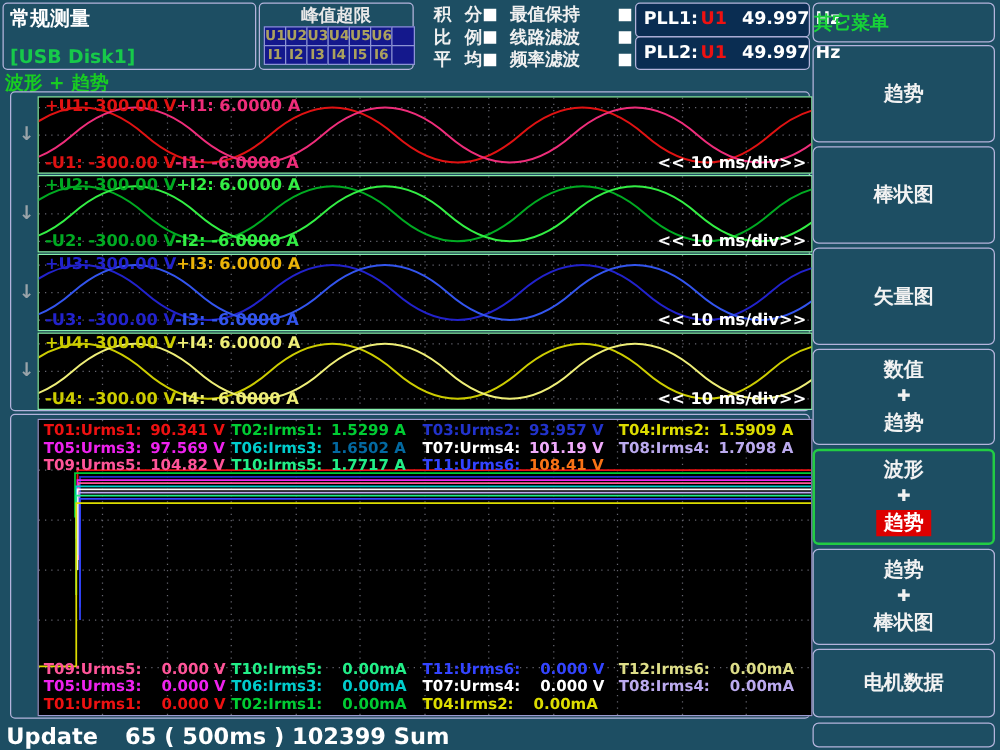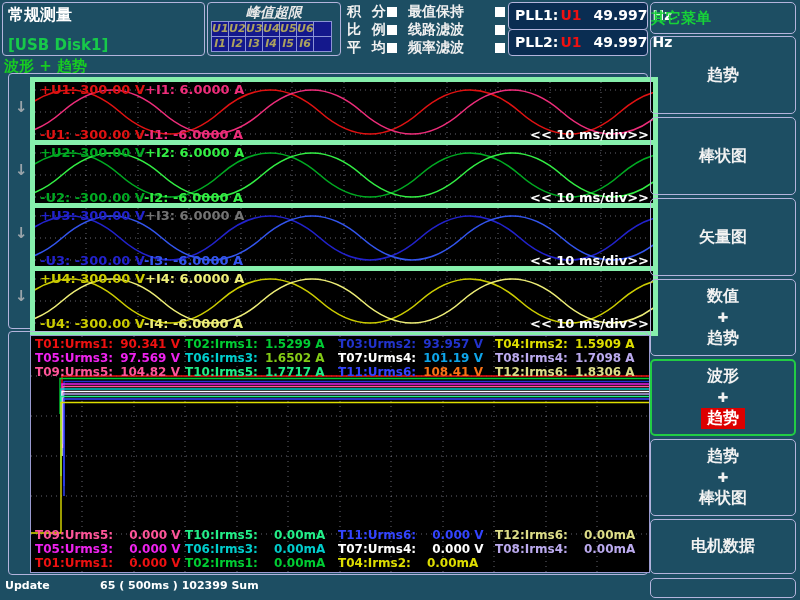--- a/index.html
+++ b/index.html
@@ -5,21 +5,21 @@
   html,body{margin:0;padding:0;background:#12384a;}
   .screen{position:relative;width:800px;height:600px;background:#1d4e63;overflow:hidden;
           font-family:"DejaVu Sans","Liberation Sans",sans-serif;font-weight:bold;color:#fff;}
   .box{position:absolute;border:1px solid #b4b4dc;border-radius:4px;box-sizing:border-box;}
 
   
   .hdr-left{left:2px;top:2px;width:203px;height:54px;}
   .mode-title{position:absolute;left:5px;top:2px;font-size:16px;color:#fff;}
   .usb{position:absolute;left:5px;top:33px;font-size:15px;color:#17c94a;}
 
-  .peak-box{left:207px;top:2px;width:134px;height:54px;font-style:italic;}
+  .peak-box{left:207px;top:2px;width:124px;height:54px;}
   .peak-title{position:absolute;left:0;top:1px;width:100%;text-align:center;font-size:14px;color:#e8e8e8;}
   .peak-grid{position:absolute;left:3px;top:18px;}
   .peak-row{display:flex;}
   .pcell{width:18px;height:16px;background:#14188c;border:1px solid #8c94d4;box-sizing:border-box;
          color:#aca25e;font-size:11px;line-height:14px;text-align:center;margin-right:-1px;margin-bottom:-1px;}
   .pcell.blank{width:19px;}
 
   .togcol{position:absolute;display:flex;flex-direction:column;}
   .togcol.a{left:347px;top:3px;width:50px;}
   .togcol.b{left:408px;top:3px;width:97px;}
@@ -29,21 +29,21 @@
   .pll-box{left:508px;top:2px;width:140px;height:28px;background:#0a2d52;}
   .pll-box.b2{top:29px;height:27px;}
   .pll-row{position:absolute;left:6px;top:4px;font-size:14px;white-space:nowrap;}
   .pll-src{color:#ee1111;margin:0 2px;}
   .pll-val{margin-left:10px;}
 
   .view-title{position:absolute;left:4px;top:57px;font-size:15px;color:#18cc22;}
 
   
   .wave-panel{left:8px;top:73px;width:640px;height:256px;}
-  .channel{position:absolute;left:21px;width:618px;height:60px;background:#000;border:5px solid #86efac;box-sizing:content-box;}
+  .channel{position:absolute;left:21px;width:618px;height:60px;background:#000;border:1px solid #86efac;box-sizing:content-box;}
   .ch-top,.ch-bot{position:absolute;left:5px;font-size:13px;white-space:nowrap;z-index:2;}
   .ch-top{top:0px;}
   .ch-bot{bottom:0px;}
   .ch-div{position:absolute;right:4px;bottom:0px;font-size:13px;color:#fff;z-index:2;}
   .trig{position:absolute;left:6px;width:14px;font-size:15px;color:#9aa4aa;z-index:2;}
   .wsvg{position:absolute;left:0;top:0;}
 
   
   .trend-panel{left:8px;top:331px;width:640px;height:244px;}
   .trend-black{position:absolute;left:21px;top:3px;width:618px;height:236px;background:#000;border:1px solid #9a9ad0;}
@@ -57,21 +57,21 @@
   
   .menu-title{left:650px;top:2px;width:146px;height:32px;border-radius:5px;}
   .menu-title span{display:block;text-align:left;line-height:30px;font-size:15px;color:#17d338;}
   .menu-item{width:146px;left:650px;border-radius:5px;display:flex;flex-direction:column;
              align-items:center;justify-content:center;gap:3px;font-size:16px;color:#f2f2f2;cursor:pointer;}
   .menu-item .plus{font-size:13px;}
   .menu-item.selected{border:2px solid #22cc44;}
   .hl-red{background:#dd0000;color:#fff;padding:0 6px;}
 
   
-  .statusbar{position:absolute;left:0;top:577px;width:718px;height:23px;font-size:11px;}
+  .statusbar{position:absolute;left:0;top:577px;width:718px;height:23px;font-size:18px;}
   .st-update{position:absolute;left:5px;top:2px;}
   .st-count{position:absolute;left:100px;top:2px;}
   .st-date{position:absolute;left:512px;top:2px;}
   .st-empty{left:650px;top:578px;width:146px;height:20px;border-radius:5px;}
 </style>
 </head>
 <body>
 
 <div class="screen">
 
@@ -174,21 +174,21 @@
       <div class="ch-bot"><span style="color: rgb(0, 170, 34);">-U2: -300.00 V</span><span style="color: rgb(51, 238, 68);">-I2: -6.0000 A</span></div>
       <div class="ch-div">&lt;&lt; 10 ms/div&gt;&gt;</div>
     </div>
 
     <div class="channel" style="top:129px">
       <svg class="wsvg" width="618" height="60" viewBox="0 0 618 60">
         <path d="M51 0V60 M103 0V60 M154 0V60 M206 0V60 M257 0V60 M309 0V60 M360 0V60 M412 0V60 M463 0V60 M515 0V60 M566 0V60 M0 8H618 M0 30H618 M0 52H618" stroke="#c8c8dc" stroke-opacity="0.5" stroke-width="1" stroke-dasharray="1 4" fill="none"></path>
         <path d="M-215,30 Q-165,-14 -115,30 Q-65,74 -15,30 Q35,-14 85,30 Q135,74 185,30 Q235,-14 285,30 Q335,74 385,30 Q435,-14 485,30 Q535,74 585,30 Q635,-14 685,30 Q735,74 785,30" fill="none" stroke-width="1.6" stroke="#2222cc"></path>
         <path d="M-173,30 Q-123,-14 -73,30 Q-23,74 27,30 Q77,-14 127,30 Q177,74 227,30 Q277,-14 327,30 Q377,74 427,30 Q477,-14 527,30 Q577,74 627,30 Q677,-14 727,30 Q777,74 827,30" fill="none" stroke-width="1.6" stroke="#3355ee"></path>
       </svg>
-      <div class="ch-top"><span style="color: rgb(34, 34, 204);">+U3: 300.00 V</span><span style="color: #737373; margin-top: 21px;">+I3: 6.0000 A</span></div>
+      <div class="ch-top"><span style="color: rgb(34, 34, 204);">+U3: 300.00 V</span><span style="color: #eab308; margin-top: 21px;">+I3: 6.0000 A</span></div>
       <div class="ch-bot"><span style="color: rgb(34, 34, 204);">-U3: -300.00 V</span><span style="color: rgb(51, 85, 238);">-I3: -6.0000 A</span></div>
       <div class="ch-div">&lt;&lt; 10 ms/div&gt;&gt;</div>
     </div>
 
     <div class="channel" style="top:192px">
       <svg class="wsvg" width="618" height="60" viewBox="0 0 618 60">
         <path d="M51 0V60 M103 0V60 M154 0V60 M206 0V60 M257 0V60 M309 0V60 M360 0V60 M412 0V60 M463 0V60 M515 0V60 M566 0V60 M0 8H618 M0 30H618 M0 52H618" stroke="#c8c8dc" stroke-opacity="0.5" stroke-width="1" stroke-dasharray="1 4" fill="none"></path>
         <path d="M-215,30 Q-165,-14 -115,30 Q-65,74 -15,30 Q35,-14 85,30 Q135,74 185,30 Q235,-14 285,30 Q335,74 385,30 Q435,-14 485,30 Q535,74 585,30 Q635,-14 685,30 Q735,74 785,30" fill="none" stroke-width="1.6" stroke="#cccc00"></path>
         <path d="M-173,30 Q-123,-14 -73,30 Q-23,74 27,30 Q77,-14 127,30 Q177,74 227,30 Q277,-14 327,30 Q377,74 427,30 Q477,-14 527,30 Q577,74 627,30 Q677,-14 727,30 Q777,74 827,30" fill="none" stroke-width="1.6" stroke="#eeee77"></path>
       </svg>
@@ -214,27 +214,26 @@
         <path d="M33,160 V63 H618" fill="none" stroke-width="1.4" stroke="#3344ff"></path>
         <path d="M0,197 H30 V66.5 H618" fill="none" stroke-width="1.4" stroke="#dddd00"></path>
       </svg>
 
       <div class="tgrid top">
         <div><span style="color: rgb(238, 17, 17);">T01:Urms1:</span><span class="tv" style="color: rgb(238, 17, 17);">90.341 V</span></div>
         <div><span style="color: rgb(0, 204, 51);">T02:Irms1:</span><span class="tv" style="color: rgb(0, 204, 51);">1.5299 A</span></div>
         <div><span style="color: rgb(34, 51, 204);">T03:Urms2:</span><span class="tv" style="color: rgb(34, 51, 204);">93.957 V</span></div>
         <div><span style="color: rgb(221, 221, 0);">T04:Irms2:</span><span class="tv" style="color: rgb(221, 221, 0);">1.5909 A</span></div>
         <div><span style="color: rgb(238, 34, 238);">T05:Urms3:</span><span class="tv" style="color: rgb(238, 34, 238);">97.569 V</span></div>
-        <div><span style="color: rgb(0, 204, 204);">T06:Irms3:</span><span class="tv" style="color: #84cc16;">1.6502 A</span></div>
-        <div><span style="color: rgb(255, 255, 255);">T07:Urms4:</span><span class="tv" style="color: #0ea5e9;">101.19 V</span></div>
+        <div><span style="color: rgb(0, 204, 204);">T06:Irms3:</span><span class="tv" style="color: #0369a1;">1.6502 A</span></div>
+        <div><span style="color: rgb(255, 255, 255);">T07:Urms4:</span><span class="tv" style="color: #f0abfc;">101.19 V</span></div>
         <div><span style="color: rgb(187, 170, 238);">T08:Irms4:</span><span class="tv" style="color: rgb(187, 170, 238);">1.7098 A</span></div>
         <div><span style="color: rgb(255, 85, 153);">T09:Urms5:</span><span class="tv" style="color: rgb(255, 85, 153);">104.82 V</span></div>
         <div><span style="color: rgb(34, 238, 136);">T10:Irms5:</span><span class="tv" style="color: rgb(34, 238, 136);">1.7717 A</span></div>
         <div><span style="color: rgb(51, 68, 255);">T11:Urms6:</span><span class="tv" style="color: #f97316;">108.41 V</span></div>
-        <div><span style="color: rgb(221, 221, 136);">T12:Irms6:</span><span class="tv" style="color: rgb(221, 221, 136);">1.8306 A</span></div>
       </div>
 
       <div class="tgrid bot">
         <div><span style="color: rgb(255, 85, 153);">T09:Urms5:</span><span class="tv" style="color: rgb(255, 85, 153);">0.000 V</span></div>
         <div><span style="color: rgb(34, 238, 136);">T10:Irms5:</span><span class="tv" style="color: rgb(34, 238, 136);">0.00mA</span></div>
         <div><span style="color: rgb(51, 68, 255);">T11:Urms6:</span><span class="tv" style="color: rgb(51, 68, 255);">0.000 V</span></div>
         <div><span style="color: rgb(221, 221, 136);">T12:Irms6:</span><span class="tv" style="color: rgb(221, 221, 136);">0.00mA</span></div>
         <div><span style="color: rgb(238, 34, 238);">T05:Urms3:</span><span class="tv" style="color: rgb(238, 34, 238);">0.000 V</span></div>
         <div><span style="color: rgb(0, 204, 204);">T06:Irms3:</span><span class="tv" style="color: rgb(0, 204, 204);">0.00mA</span></div>
         <div><span style="color: rgb(255, 255, 255);">T07:Urms4:</span><span class="tv" style="color: rgb(255, 255, 255);">0.000 V</span></div>

